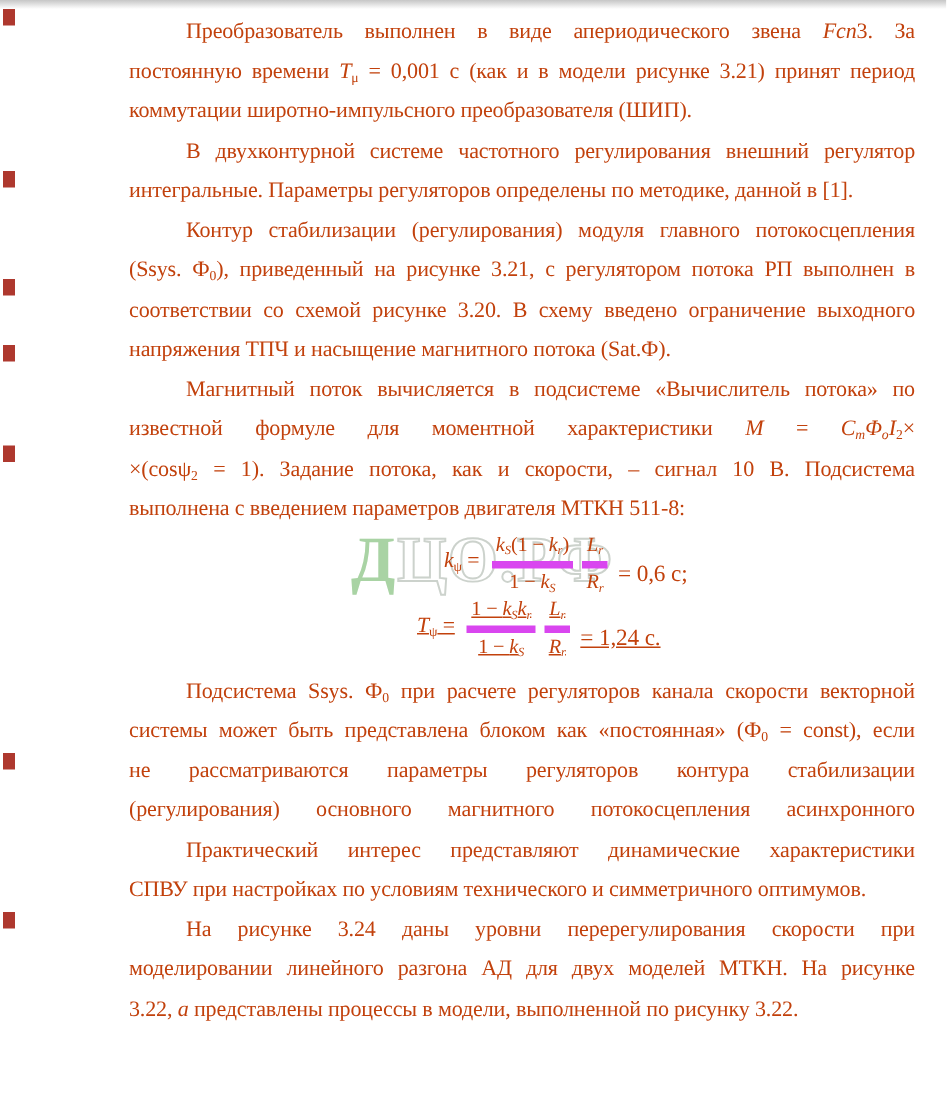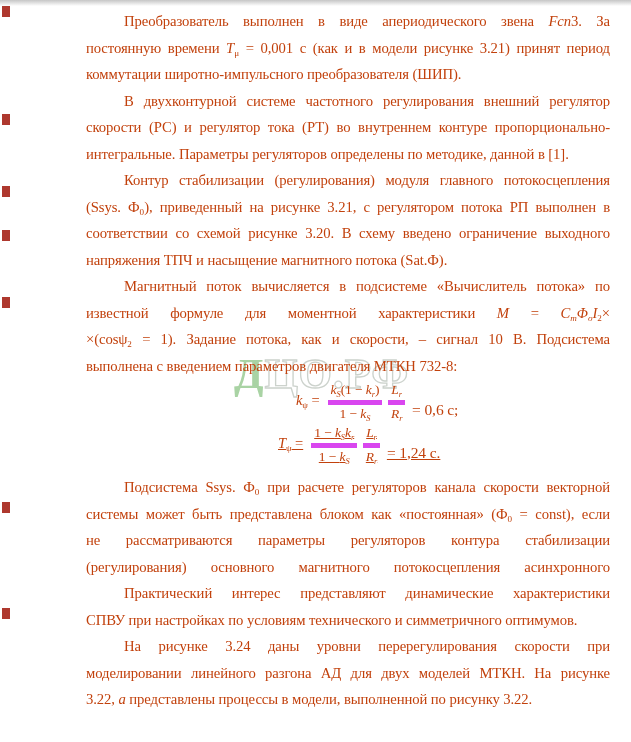--- a/index.html
+++ b/index.html
@@ -46,30 +46,29 @@
 <div class="page">
   <div class="top-shade"></div>
   <div class="watermark">
     <span class="wm-solid">Д</span><span class="wm-outline">ЦО.РФ</span>
   </div>
   <div class="doc" id="doc">
       <div class="ln ind">Преобразователь выполнен в виде апериодического звена <span class="seg-i">Fcn</span>3. За</div>
       <div class="ln">постоянную времени <span class="seg-i">T</span><span class="seg-sub">μ</span> = 0,001 с (как и в модели рисунке 3.21) принят период</div>
       <div class="ln last">коммутации широтно-импульсного преобразователя (ШИП).</div>
       <div class="ln ind">В двухконтурной системе частотного регулирования внешний регулятор</div>
-      <div class="ln">скорости (РС) и регулятор тока (РТ) во внутреннем контуре пропорционально-</div>
       <div class="ln last">интегральные. Параметры регуляторов определены по методике, данной в [1].</div>
       <div class="ln ind">Контур стабилизации (регулирования) модуля главного потокосцепления</div>
       <div class="ln">(Ssys. Ф<span class="seg-sub">0</span>), приведенный на рисунке 3.21, с регулятором потока РП выполнен в</div>
       <div class="ln">соответствии со схемой рисунке 3.20. В схему введено ограничение выходного</div>
       <div class="ln last">напряжения ТПЧ и насыщение магнитного потока (Sat.Ф).</div>
       <div class="ln ind">Магнитный поток вычисляется в подсистеме «Вычислитель потока» по</div>
       <div class="ln">известной формуле для моментной характеристики <span class="seg-i">M</span> = <span class="seg-i">C</span><span class="seg-isub">m</span><span class="seg-i">Φ</span><span class="seg-isub">o</span><span class="seg-i">I</span><span class="seg-sub">2</span>×</div>
       <div class="ln">×(cosψ<span class="seg-sub">2</span> = 1). Задание потока, как и скорости, – сигнал 10 В. Подсистема</div>
-      <div class="ln last">выполнена с введением параметров двигателя МТКН 732-8:</div>
+      <div class="ln last">выполнена с введением параметров двигателя МТКН 511-8:</div>
       <div class="fblock">
         <div class="frow f0">
           <span class="flhs"><span class="seg-i">k</span><span class="seg-sub">ψ</span> =</span>
           <span class="frac">
             <span class="fnum"><span class="seg-i">k</span><span class="seg-isub">S</span>(1 − <span class="seg-i">k</span><span class="seg-isub">r</span>)</span>
             <span class="fden">1 − <span class="seg-i">k</span><span class="seg-isub">S</span></span>
           </span>
           <span class="frac">
             <span class="fnum"><span class="seg-i">L</span><span class="seg-isub">r</span></span>
             <span class="fden"><span class="seg-i">R</span><span class="seg-isub">r</span></span>

